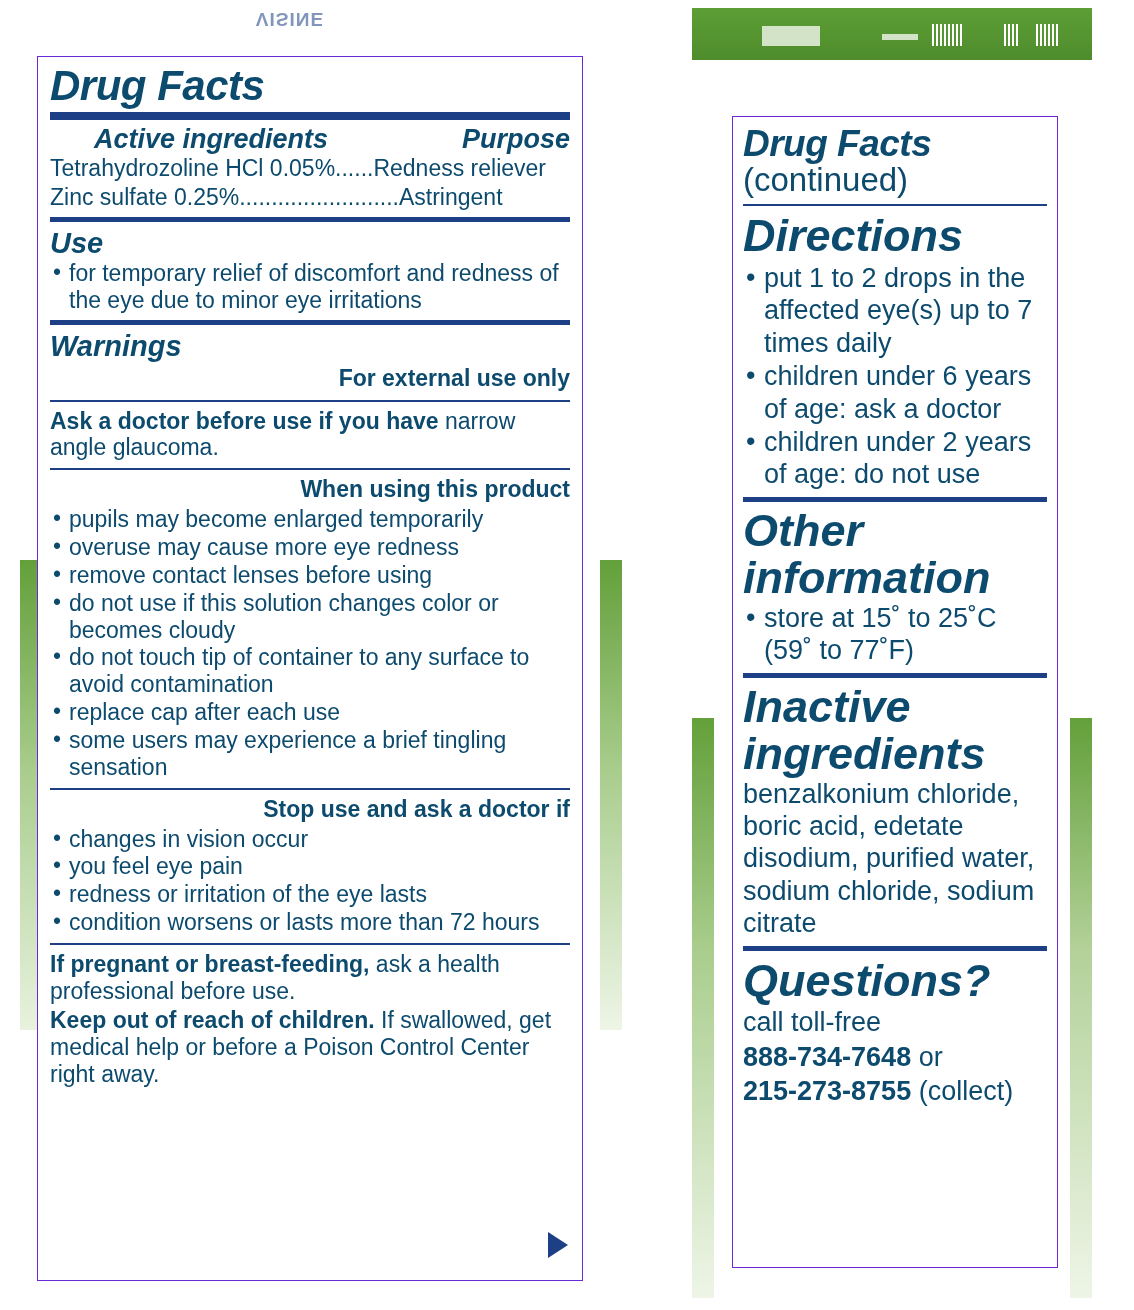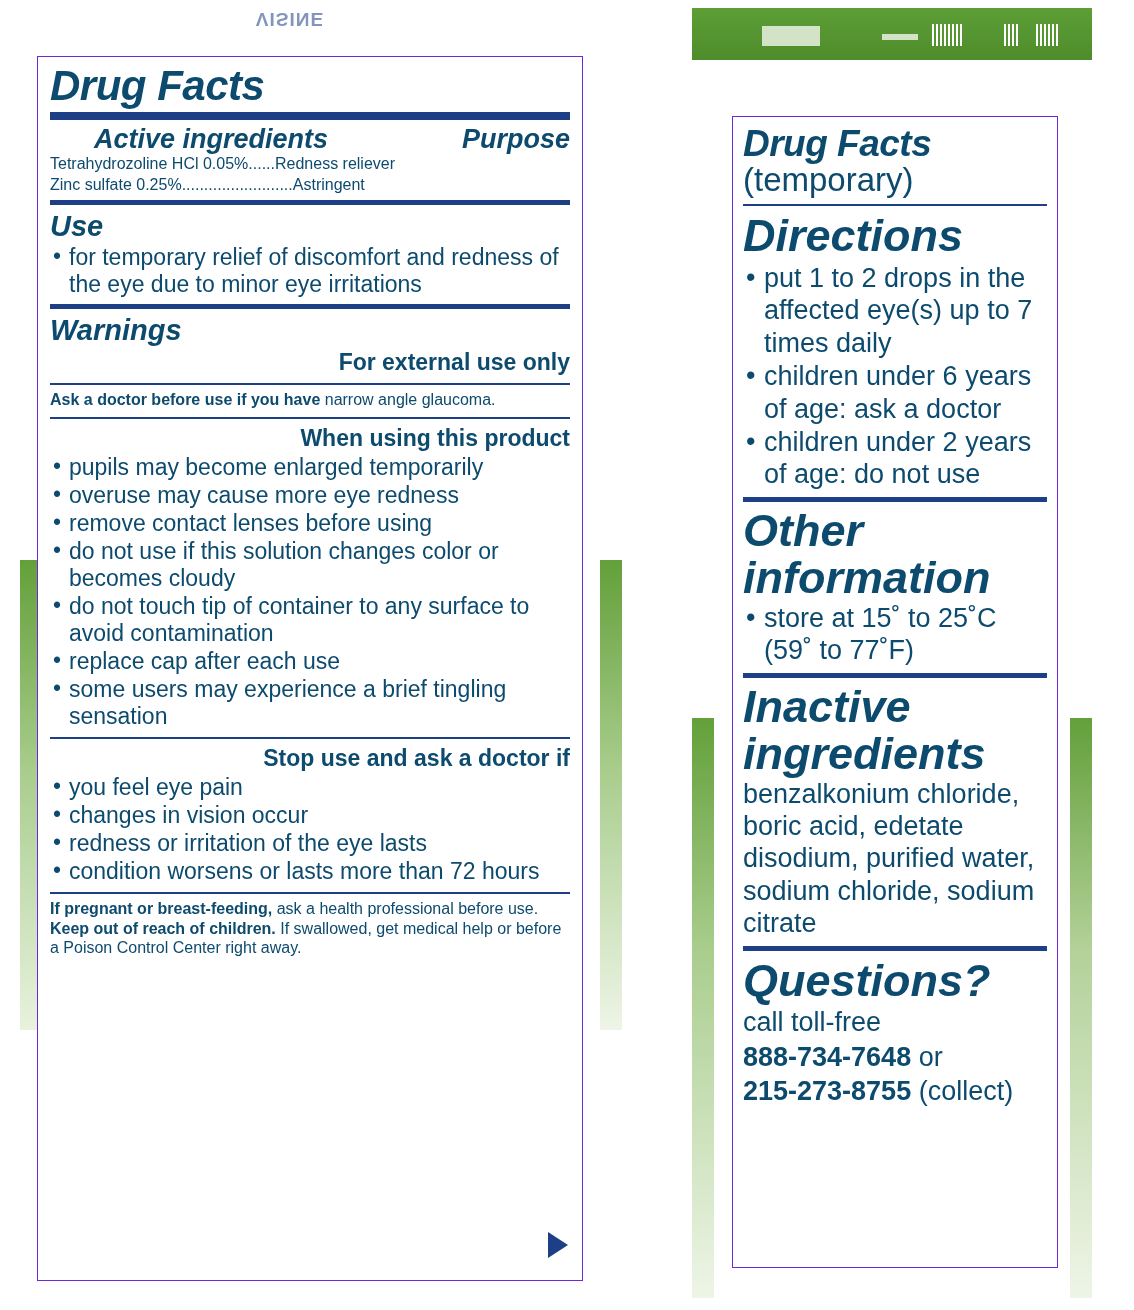--- a/index.html
+++ b/index.html
@@ -186,21 +186,21 @@
   .row-split {
     display: flex;
     justify-content: space-between;
     align-items: baseline;
     font-weight: 700;
     font-style: italic;
     font-size: 27px;
     margin-left: 44px;
   }
   .body-txt {
-    font-size: 16px;
+    font-size: 23px;
     line-height: 1.17;
     margin: 2px 0;
   }
   #df-right .body-txt { font-size: 27px; line-height: 1.2; }
   .bold-lead { font-weight: 700; }
   .subhead {
     font-weight: 700;
     font-size: 23px;
     line-height: 1.2;
     margin: 3px 0 1px;
@@ -297,22 +297,22 @@
         <li>do not use if this solution changes color or becomes cloudy</li>
         <li>do not touch tip of container to any surface to avoid contamination</li>
         <li>replace cap after each use</li>
         <li>some users may experience a brief tingling sensation</li>
       </ul>
 
       <div class="rule-thin"></div>
 
       <div class="subhead">Stop use and ask a doctor if</div>
       <ul class="bullets">
+        <li>changes in vision occur</li>
         <li>you feel eye pain</li>
-        <li>changes in vision occur</li>
         <li>redness or irritation of the eye lasts</li>
         <li>condition worsens or lasts more than 72 hours</li>
       </ul>
 
       <div class="rule-thin"></div>
 
       <div class="body-txt"><span class="bold-lead">If pregnant or breast-feeding,</span><span> ask a health professional before use.</span></div>
       <div class="body-txt"><span class="bold-lead">Keep out of reach of children.</span><span> If swallowed, get medical help or before a Poison Control Center right away.</span></div>
 
       <div class="arrow-mark"></div>
@@ -350,21 +350,21 @@
           <i></i>
       </div>
     </div>
 
     <div class="flap" id="flap-right-a"></div>
     <div class="flap" id="flap-right-b"></div>
 
     <div class="df-box" id="df-right">
 
       <div class="df-title">Drug Facts</div>
-      <div class="df-continued">(temporary)</div>
+      <div class="df-continued">(continued)</div>
       <div class="rule-thin"></div>
 
       <div class="sec-head">Directions</div>
       <ul class="bullets">
         <li>put 1 to 2 drops in the affected eye(s) up to 7 times daily</li>
         <li>children under 6 years of age: ask a doctor</li>
         <li>children under 2 years of age: do not use</li>
       </ul>
 
       <div class="rule-med"></div>

